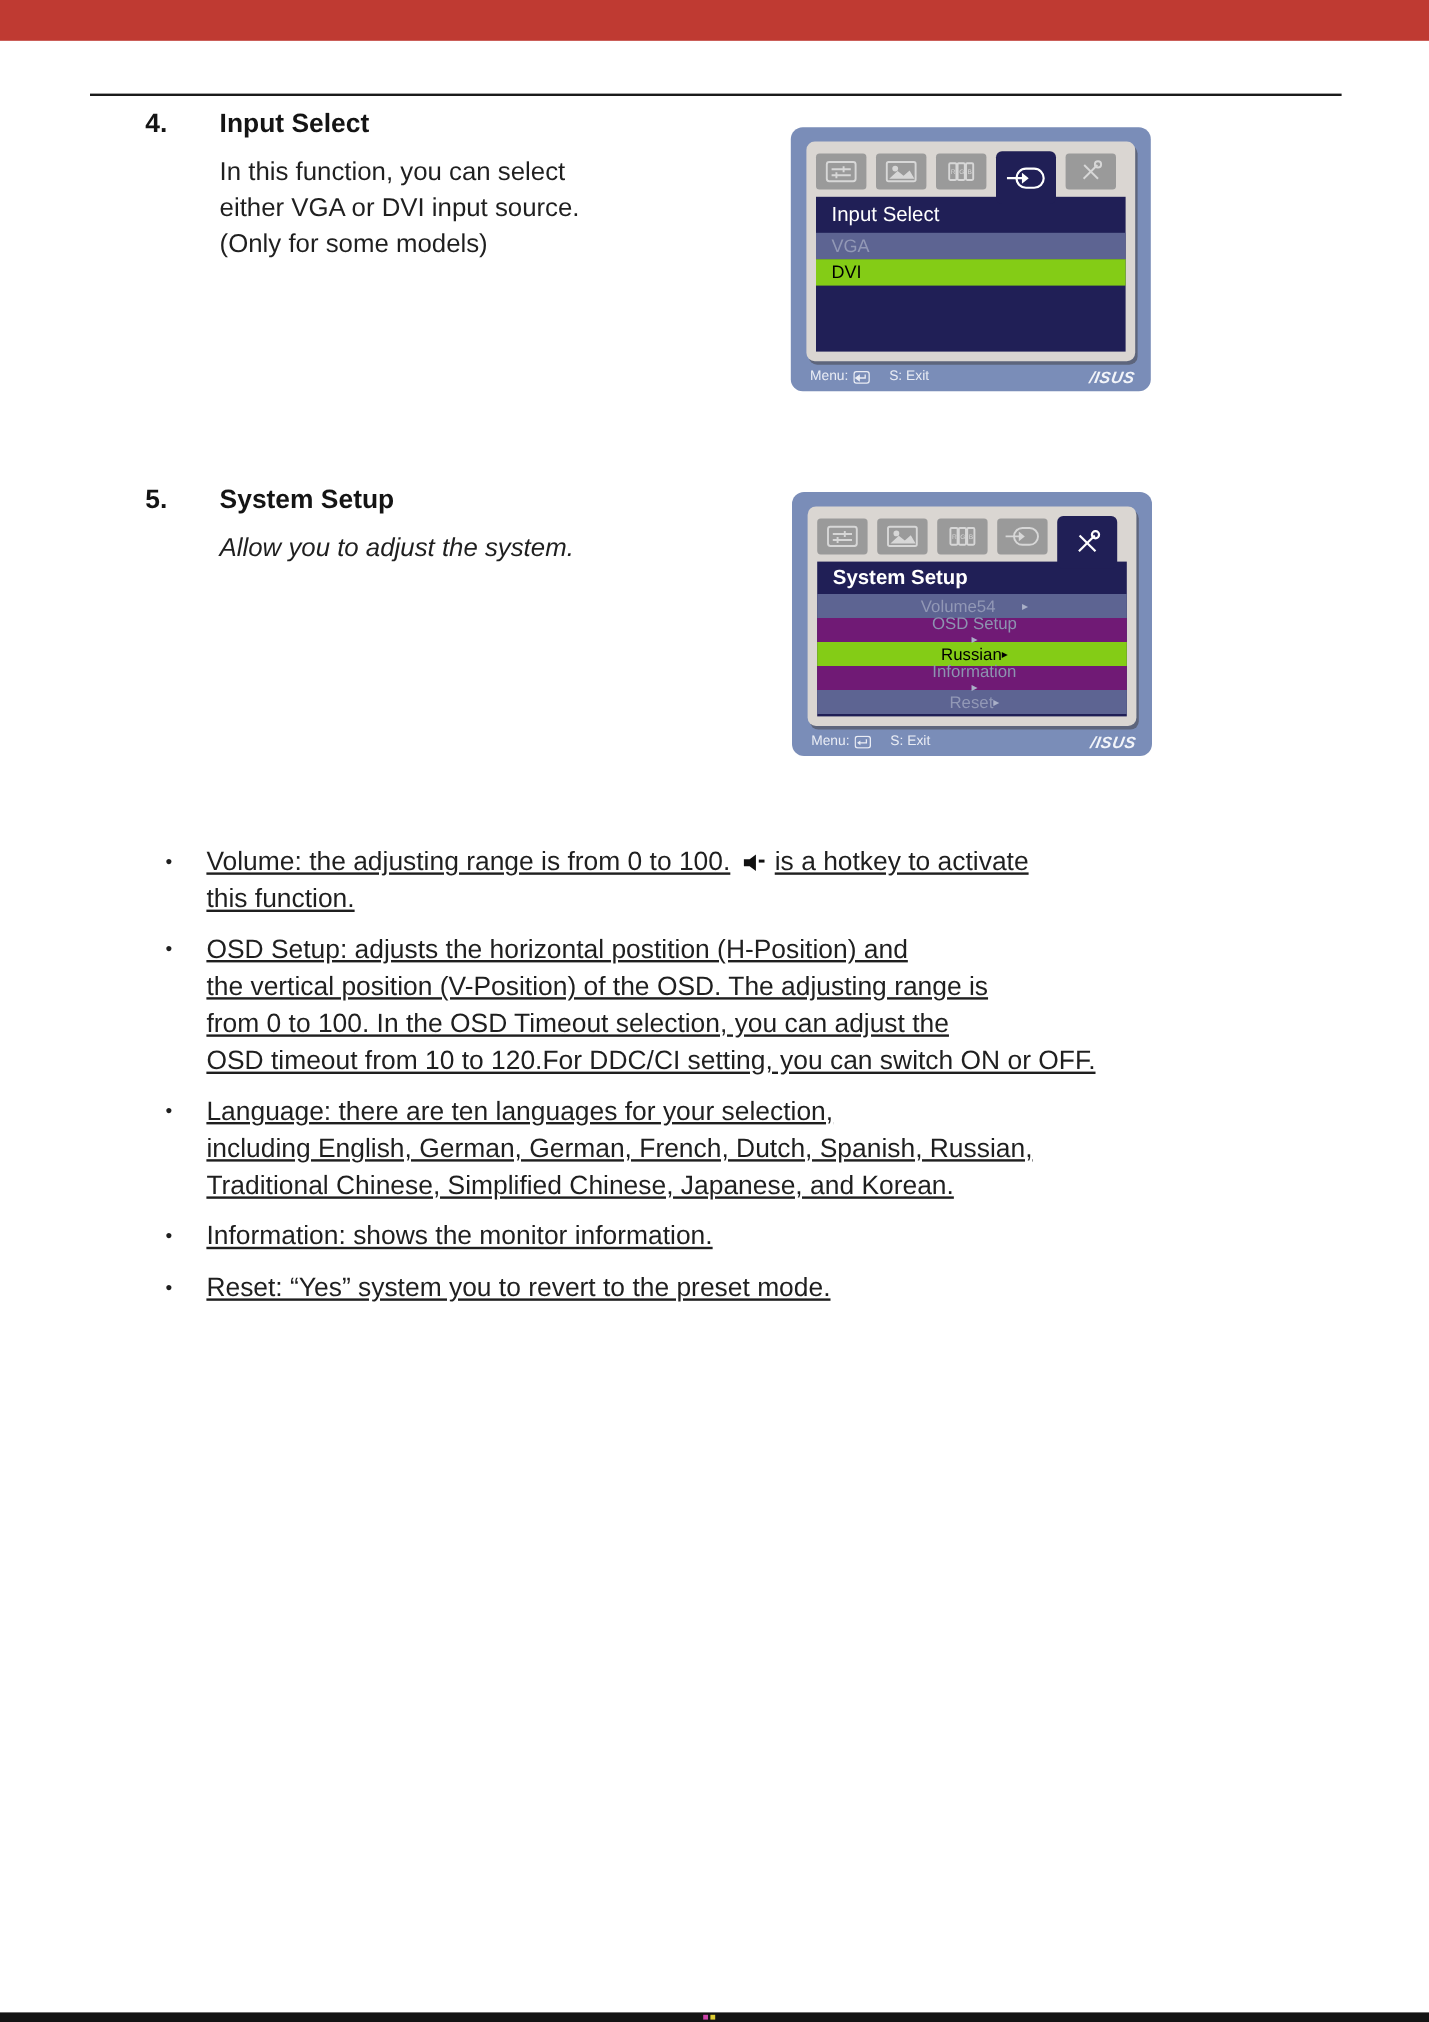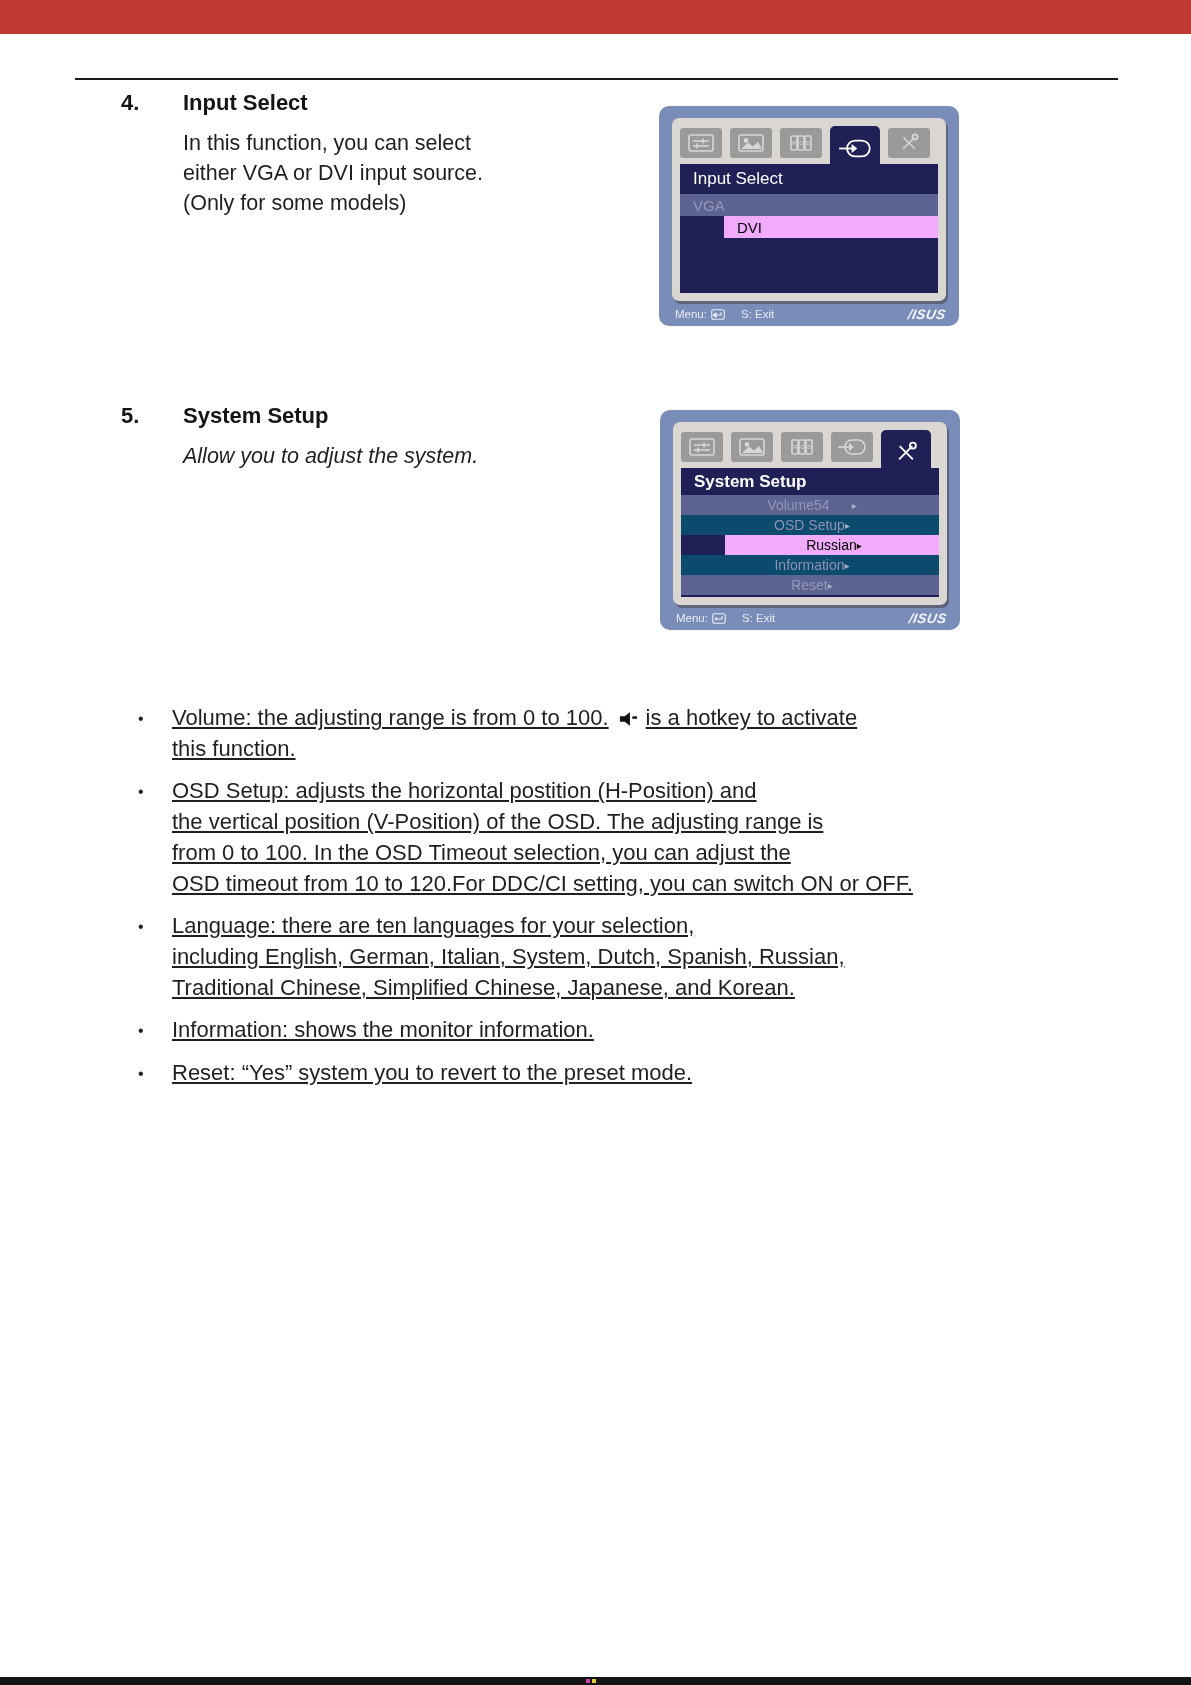--- a/index.html
+++ b/index.html
@@ -41,22 +41,22 @@
   .osd .tab.active svg{stroke:#ffffff;width:34px;height:23px;}
   .osd .tab.active .glyph-fill{fill:#ffffff;}
   .osd .menu{position:absolute;left:8px;top:46px;right:8px;bottom:8px;background:#201f56;}
   .osd .menu-title{color:#ffffff;padding-left:13px;}
   .osd1 .menu-title{height:30px;line-height:30px;font-size:17px;}
   .osd2 .menu-title{height:27px;line-height:27px;font-size:17px;font-weight:bold;}
   .osd .row{display:flex;justify-content:space-between;align-items:center;padding:0 9px 0 13px;}
   .osd1 .row{height:22px;font-size:15px;}
   .osd2 .row{height:20px;font-size:14px;justify-content:center;}
   .row.dim-light{background:#5d6492;color:#9298b6;}
-  .row.dim-dark{background:#0c4a6e;color:#8d93b0;}
-  .row.selected{background:#f0abfc;color:#000000;margin-left:44px;}
+  .row.dim-dark{background:#701a75;color:#8d93b0;flex-direction:column;}
+  .row.selected{background:#84cc16;color:#000000;}
   .row .right{display:flex;align-items:center;gap:22px;}
   .row .arrow{font-size:10px;}
   .row.dim-light .arrow{color:#aab0c8;}
   .row.dim-dark .arrow{color:#aab0c8;}
   .row.selected .arrow{color:#000;}
   .osd .osd-footer{position:absolute;left:16px;right:13px;top:198px;height:20px;display:flex;
                    align-items:center;color:#e9ecf4;font-size:11.5px;}
   .osd .enter-key{margin:0 16px 0 4px;}
   .osd .enter-key svg{stroke:#e9ecf4;fill:none;stroke-width:1.1;display:block;}
   .osd .brand{margin-left:auto;font-style:italic;font-weight:bold;font-size:13.5px;
@@ -245,21 +245,21 @@
     <li class="bullet">
         <span class="dot">•</span>
         <span class="content">OSD Setup: adjusts the horizontal postition (H-Position) and
 the vertical position (V-Position) of the OSD. The adjusting range is
 from 0 to 100. In the OSD Timeout selection, you can adjust the
 OSD timeout from 10 to 120.For DDC/CI setting, you can switch ON or OFF.</span>
       </li>
     <li class="bullet">
         <span class="dot">•</span>
         <span class="content">Language: there are ten languages for your selection,
-including English, German, Italian, System, Dutch, Spanish, Russian,
+including English, German, German, French, Dutch, Spanish, Russian,
 Traditional Chinese, Simplified Chinese, Japanese, and Korean.</span>
       </li>
     <li class="bullet">
         <span class="dot">•</span>
         <span class="content">Information: shows the monitor information.</span>
       </li>
     <li class="bullet">
         <span class="dot">•</span>
         <span class="content">Reset: “Yes” system you to revert to the preset mode.</span>
       </li>

